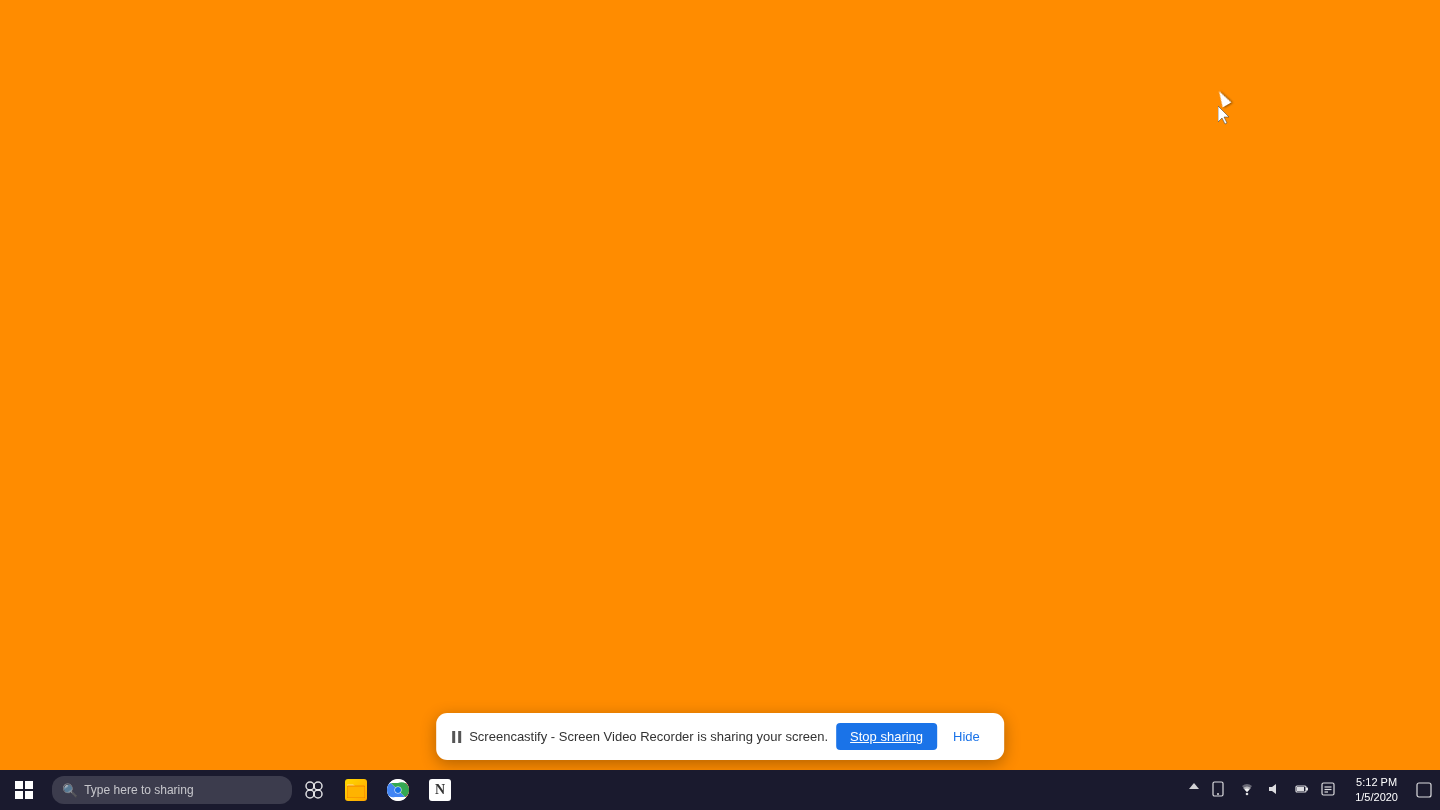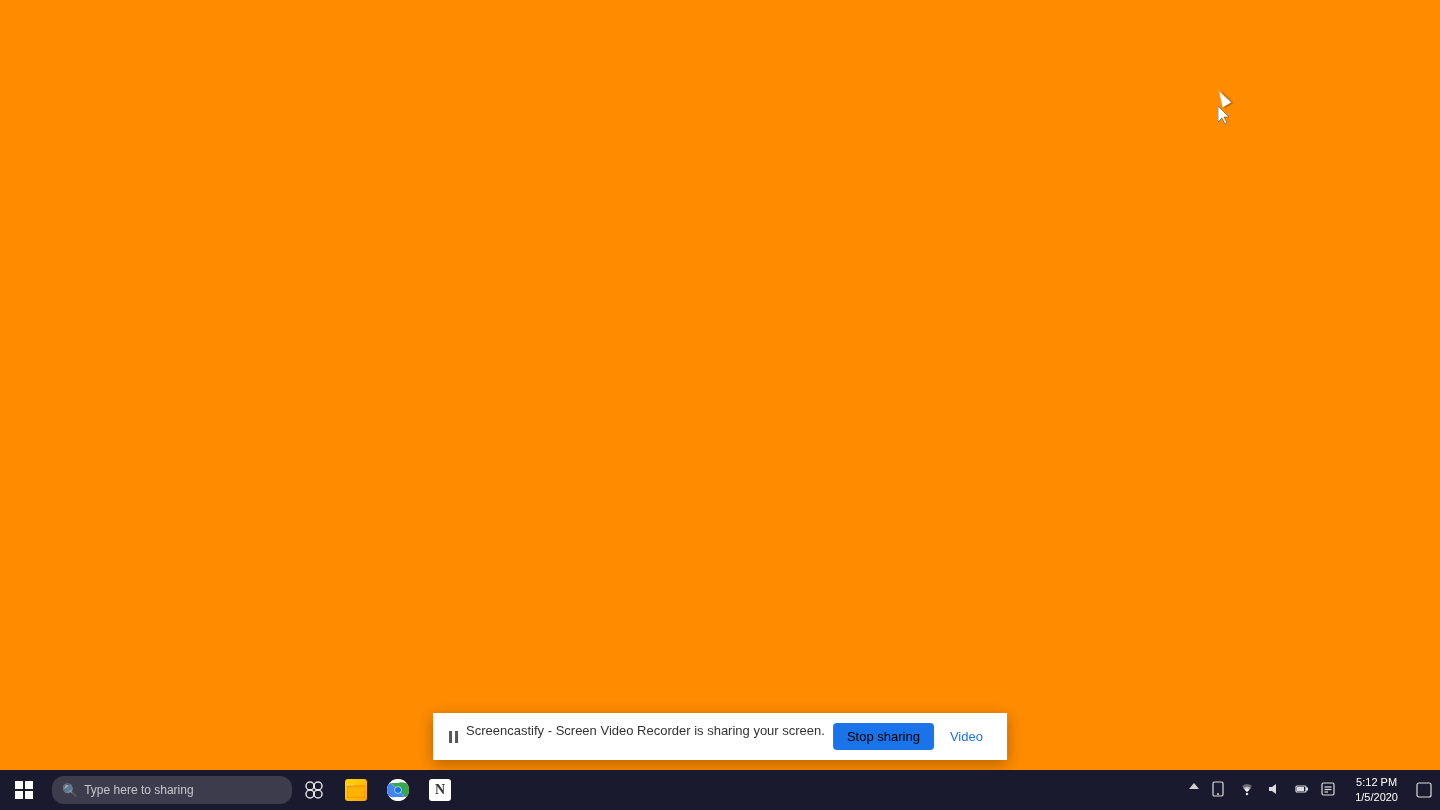--- a/index.html
+++ b/index.html
@@ -44,23 +44,24 @@
       filter: drop-shadow(1px 1px 1px rgba(0,0,0,0.5));
     }
 
     
     #sharing-bar {
       position: absolute;
       bottom: 10px;
       left: 50%;
       transform: translateX(-50%);
       background: white;
-      border-radius: 0;
+      border-radius: 11px;
       padding: 10px 16px;
       display: flex;
+      align-items: center;
       gap: 8px;
       box-shadow: 0 4px 16px rgba(0,0,0,0.3);
       white-space: nowrap;
     }
 
     #sharing-bar-pause {
       display: flex;
       align-items: center;
       gap: 3px;
     }
@@ -72,27 +73,28 @@
       background: #555;
     }
 
     #sharing-bar-text {
       color: #333;
       font-size: 13px;
     }
 
     #stop-sharing-btn {
       background: #1a73e8;
-      color: #000000;
+      color: #ffffff;
       border: none;
       border-radius: 4px;
       padding: 6px 14px;
       font-size: 13px;
       cursor: pointer;
       font-family: inherit;
+      text-decoration: underline;
     }
 
     #hide-btn {
       background: transparent;
       color: #1a73e8;
       border: none;
       padding: 6px 8px;
       font-size: 13px;
       cursor: pointer;
       font-family: inherit;
@@ -252,21 +254,21 @@
     </svg>
   </div>
 
   <div id="sharing-bar">
     <div id="sharing-bar-pause">
       <span></span>
       <span></span>
     </div>
     <span id="sharing-bar-text">Screencastify - Screen Video Recorder is sharing your screen.</span>
     <button id="stop-sharing-btn">Stop sharing</button>
-    <button id="hide-btn">Video</button>
+    <button id="hide-btn">Hide</button>
   </div>
 </div>
 
 <div id="taskbar">
 
   <div id="start-button">
     <svg id="windows-logo" viewBox="0 0 18 18" fill="white">
       <rect x="0" y="0" width="8" height="8"></rect>
       <rect x="10" y="0" width="8" height="8"></rect>
       <rect x="0" y="10" width="8" height="8"></rect>

